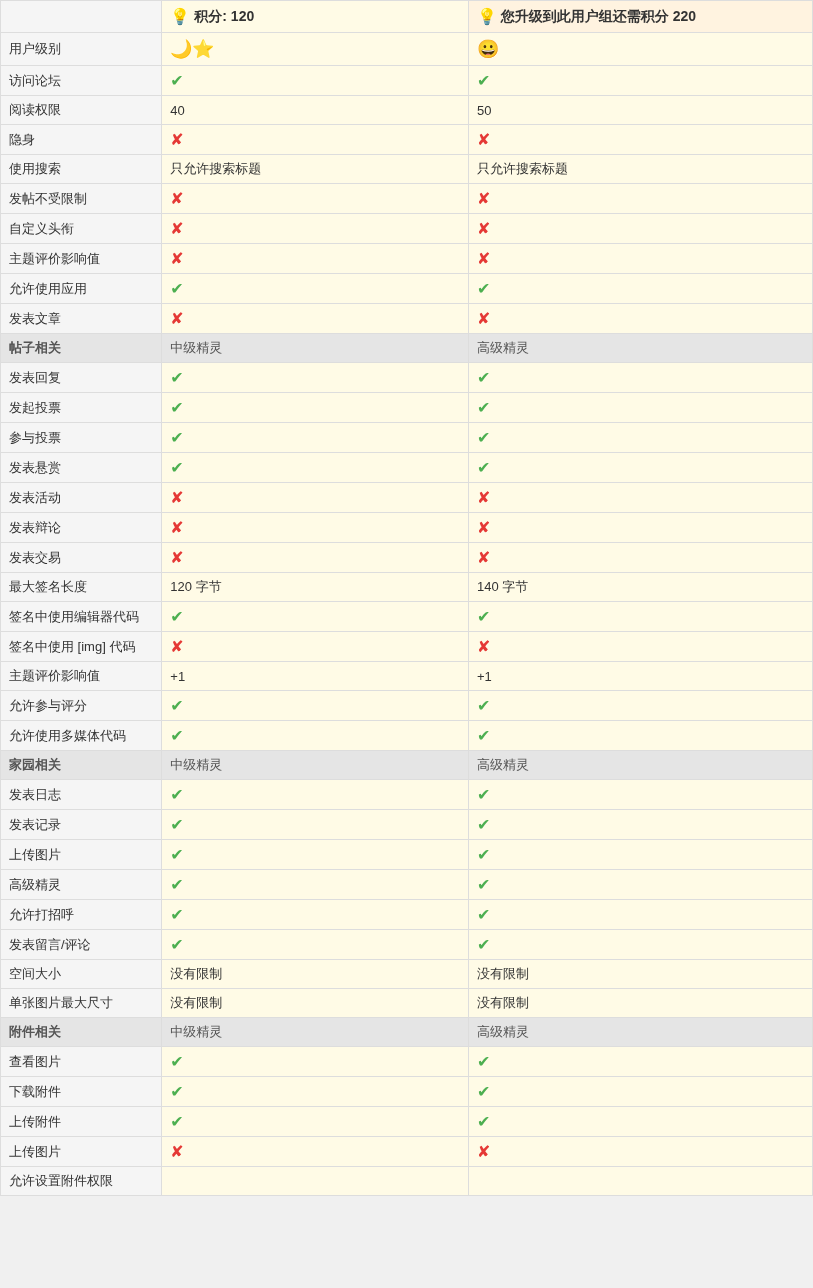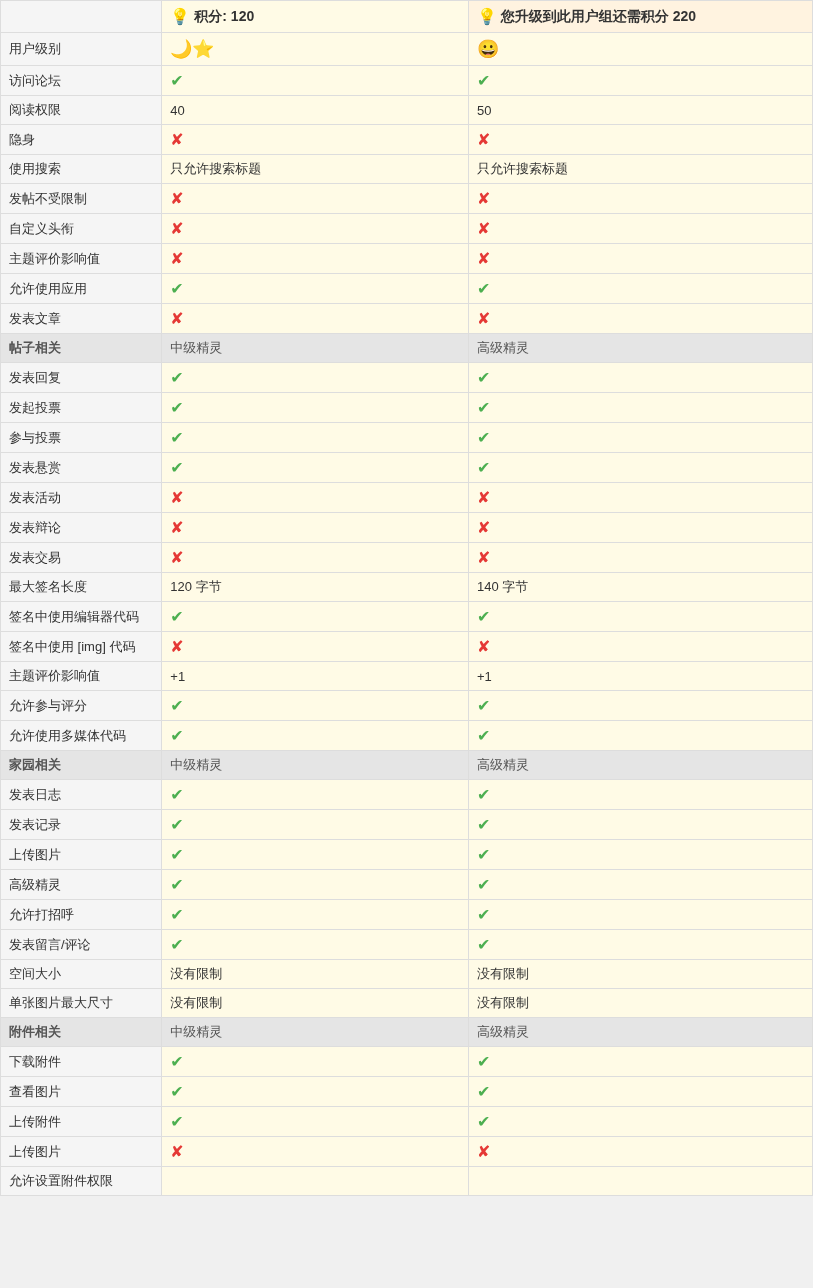--- a/index.html
+++ b/index.html
@@ -284,26 +284,26 @@
     <td class="col-current"><span>没有限制</span></td>
     <td class="col-next"><span>没有限制</span></td>
   </tr>
 
       <tr class="section-header">
         <td class="col-label">附件相关</td>
         <td class="col-current"><span class="level-badge">中级精灵</span></td>
         <td class="col-next"><span class="level-badge">高级精灵</span></td>
       </tr>
         <tr>
+    <td class="col-label">查看图片</td>
+    <td class="col-current"><span class="check-green">✔</span></td>
+    <td class="col-next"><span class="check-green">✔</span></td>
+  </tr>
+        <tr>
     <td class="col-label">下载附件</td>
-    <td class="col-current"><span class="check-green">✔</span></td>
-    <td class="col-next"><span class="check-green">✔</span></td>
-  </tr>
-        <tr>
-    <td class="col-label">查看图片</td>
     <td class="col-current"><span class="check-green">✔</span></td>
     <td class="col-next"><span class="check-green">✔</span></td>
   </tr>
         <tr>
     <td class="col-label">上传附件</td>
     <td class="col-current"><span class="check-green">✔</span></td>
     <td class="col-next"><span class="check-green">✔</span></td>
   </tr>
         <tr>
     <td class="col-label">上传图片</td>

